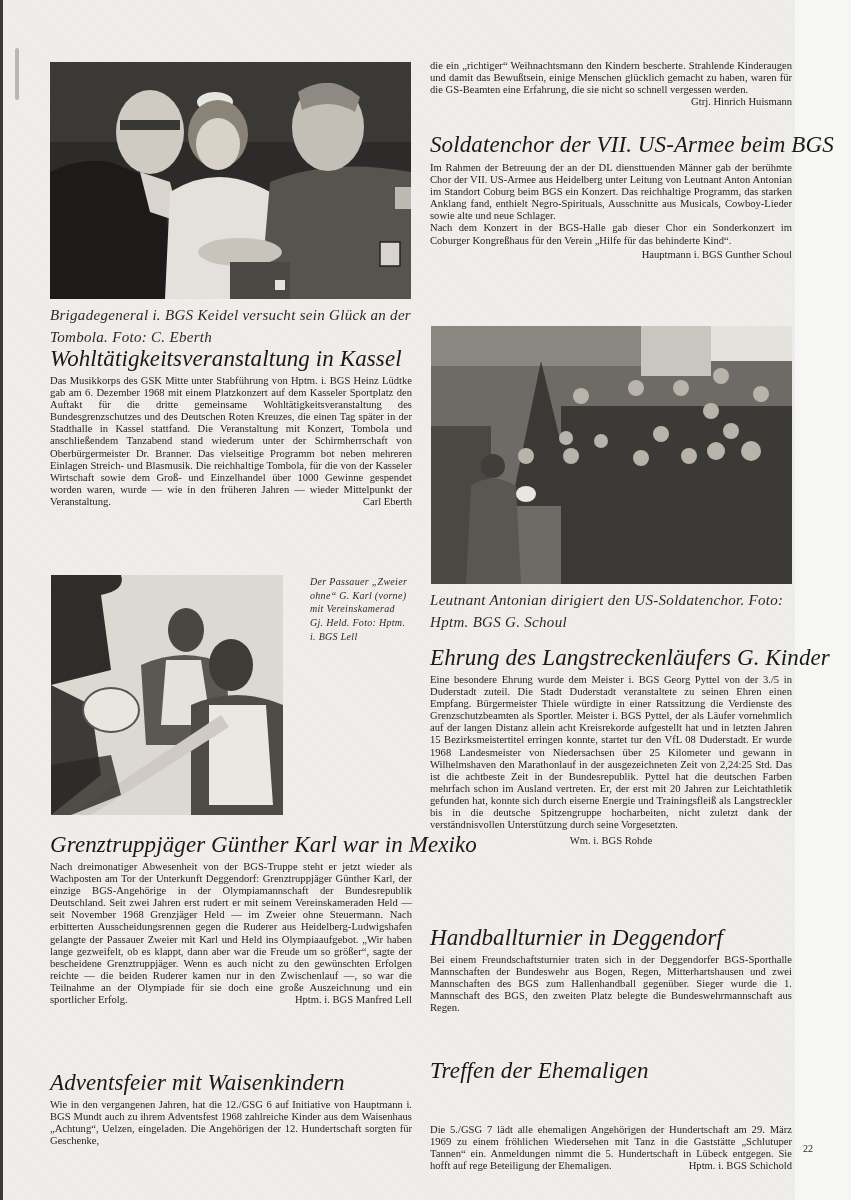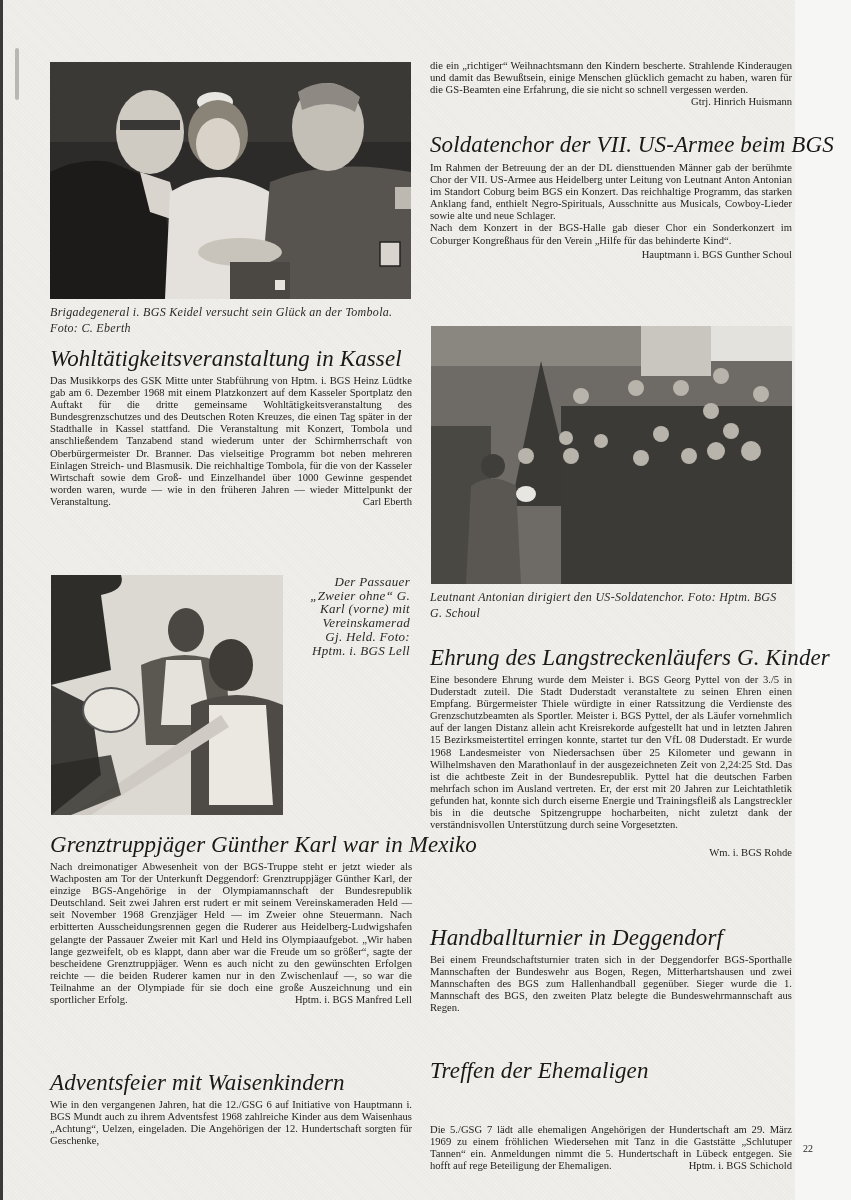--- a/index.html
+++ b/index.html
@@ -24,21 +24,21 @@
     }
     .left-mark {
       position:absolute; left:15px; top:48px; width:4px; height:52px;
       background:#b8b7b3; border-radius:2px;
     }
     .photo {
       position:absolute; overflow:hidden;
     }
     .photo svg { display:block; width:100%; height:100%; }
     .caption {
-      position:absolute; font-style:italic; font-size:12px; line-height:16px;
+      position:absolute; font-style:italic; font-size:15px; line-height:22px;
       font-family:"Liberation Serif", serif; color:#2a2926; letter-spacing:0.3px;
     }
     .headline {
       position:absolute; font-style:italic; font-family:"Liberation Serif", serif;
       font-size:23px; line-height:26px; color:#1a1917; white-space:nowrap;
       letter-spacing:0.1px;
       text-align:center;
     }
     .body {
       position:absolute; font-family:"Liberation Serif", serif; font-size:10.6px;
@@ -103,21 +103,21 @@
       <path d="M90 90 Q135 70 175 90 L180 170 L95 170 Z" fill="#5b5852"></path>
       <path d="M115 85 L150 85 L160 150 L110 150 Z" fill="#e5e2dc"></path>
       <ellipse cx="180" cy="90" rx="22" ry="26" fill="#3f3c38"></ellipse>
       <path d="M140 130 Q185 110 232 130 L232 240 L140 240 Z" fill="#4e4b46"></path>
       <path d="M158 130 L215 130 L222 230 L158 230 Z" fill="#ebe8e2"></path>
       <path d="M20 240 L170 140 L178 152 L40 240 Z" fill="#cfcbc4"></path>
       <ellipse cx="60" cy="135" rx="28" ry="22" fill="#e9e6e0" stroke="#555" stroke-width="2"></ellipse>
       <path d="M0 190 L60 180 L70 220 L20 240 L0 240 Z" fill="#2a2926" opacity="0.8"></path>
     </svg>
   </div>
-  <div class="caption" style="left:310px; top:575px; width:100px; font-size:13px; line-height:13.7px;text-align:right;">Der Passauer „Zweier ohne“ G. Karl (vorne) mit Vereinskamerad Gj. Held. Foto: Hptm. i. BGS Lell</div>
+  <div class="caption" style="left:310px; top:575px; width:100px; font-size:10px; line-height:13.7px;">Der Passauer „Zweier ohne“ G. Karl (vorne) mit Vereinskamerad Gj. Held. Foto: Hptm. i. BGS Lell</div>
 
   <div class="headline" style="left:50px; top:832px;">Grenztruppjäger Günther Karl war in Mexiko</div>
   <div class="body" style="left:50px; top:861px; width:362px;">
     <p>
       <span>Nach dreimonatiger Abwesenheit von der BGS-Truppe steht er jetzt wieder als Wachposten am Tor der Unterkunft Deggendorf: Grenztruppjäger Günther Karl, der einzige BGS-Angehörige in der Olympiamannschaft der Bundesrepublik Deutschland. Seit zwei Jahren erst rudert er mit seinem Vereinskameraden Held — seit November 1968 Grenzjäger Held — im Zweier ohne Steuermann. Nach erbitterten Ausscheidungsrennen gegen die Ruderer aus Heidelberg-Ludwigshafen gelangte der Passauer Zweier mit Karl und Held ins Olympiaaufgebot. „Wir haben lange gezweifelt, ob es klappt, dann aber war die Freude um so größer“, sagte der bescheidene Grenztruppjäger. Wenn es auch nicht zu den gewünschten Erfolgen reichte — die beiden Ruderer kamen nur in den Zwischenlauf —, so war die Teilnahme an der Olympiade für sie doch eine große Auszeichnung und ein sportlicher Erfolg.</span>
       <span class="sig-inline">Hptm. i. BGS Manfred Lell</span>
     </p>
   </div>
 
   <div class="headline" style="left:50px; top:1070px;">Adventsfeier mit Waisenkindern</div>
@@ -173,21 +173,21 @@
       <path d="M40 160 Q60 145 85 160 L90 258 L35 258 Z" fill="#5a5752"></path>
       <circle cx="62" cy="140" r="12" fill="#403e3a"></circle>
       <ellipse cx="95" cy="168" rx="10" ry="8" fill="#e8e6e1"></ellipse>
     </svg>
   </div>
   <div class="caption" style="left:430px; top:589px; width:362px;">Leutnant Antonian dirigiert den US-Soldatenchor. Foto: Hptm. BGS G. Schoul</div>
 
   <div class="headline" style="left:430px; top:645px;">Ehrung des Langstreckenläufers G. Kinder</div>
   <div class="body" style="left:430px; top:674px; width:362px;">
     <p style="text-align-last:left;">Eine besondere Ehrung wurde dem Meister i. BGS Georg Pyttel von der 3./5 in Duderstadt zuteil. Die Stadt Duderstadt veranstaltete zu seinen Ehren einen Empfang. Bürgermeister Thiele würdigte in einer Ratssitzung die Verdienste des Grenzschutzbeamten als Sportler. Meister i. BGS Pyttel, der als Läufer vornehmlich auf der langen Distanz allein acht Kreisrekorde aufgestellt hat und in letzten Jahren 15 Bezirksmeistertitel erringen konnte, startet tur den VfL 08 Duderstadt. Er wurde 1968 Landesmeister von Niedersachsen über 25 Kilometer und gewann in Wilhelmshaven den Marathonlauf in der ausgezeichneten Zeit von 2,24:25 Std. Das ist die achtbeste Zeit in der Bundesrepublik. Pyttel hat die deutschen Farben mehrfach schon im Ausland vertreten. Er, der erst mit 20 Jahren zur Leichtathletik gefunden hat, konnte sich durch eiserne Energie und Trainingsfleiß als Langstreckler bis in die deutsche Spitzengruppe hocharbeiten, nicht zuletzt dank der verständnisvollen Unterstützung durch seine Vorgesetzten.</p>
-    <div class="sig" style="margin-top:16px;">Wm. i. BGS Rohde</div>
+    <div class="sig" style="margin-top:4px;text-align:center;">Wm. i. BGS Rohde</div>
   </div>
 
   <div class="headline" style="left:430px; top:925px;">Handballturnier in Deggendorf</div>
   <div class="body" style="left:430px; top:954px; width:362px;">
     <p style="text-align-last:left;">Bei einem Freundschaftsturnier traten sich in der Deggendorfer BGS-Sporthalle Mannschaften der Bundeswehr aus Bogen, Regen, Mitterhartshausen und zwei Mannschaften des BGS zum Hallenhandball gegenüber. Sieger wurde die 1. Mannschaft des BGS, den zweiten Platz belegte die Bundeswehrmannschaft aus Regen.</p>
   </div>
 
   <div class="headline" style="left:430px; top:1058px;">Treffen der Ehemaligen</div>
   <div class="body" style="left:430px; top:1124px; width:362px;">
     <p>

